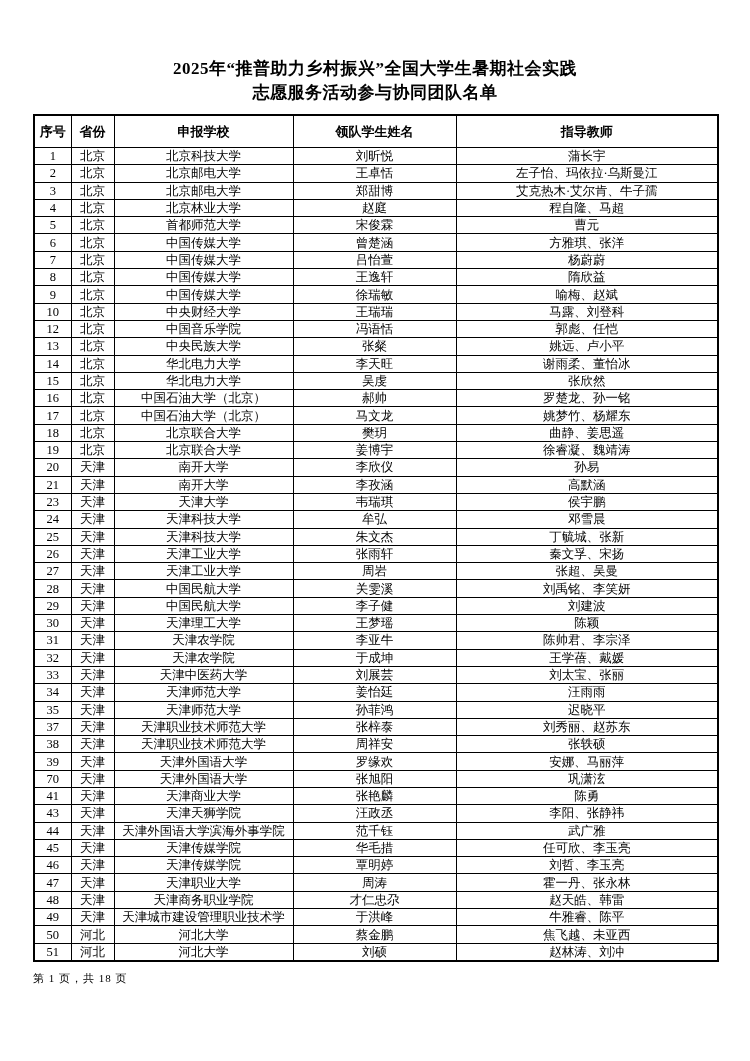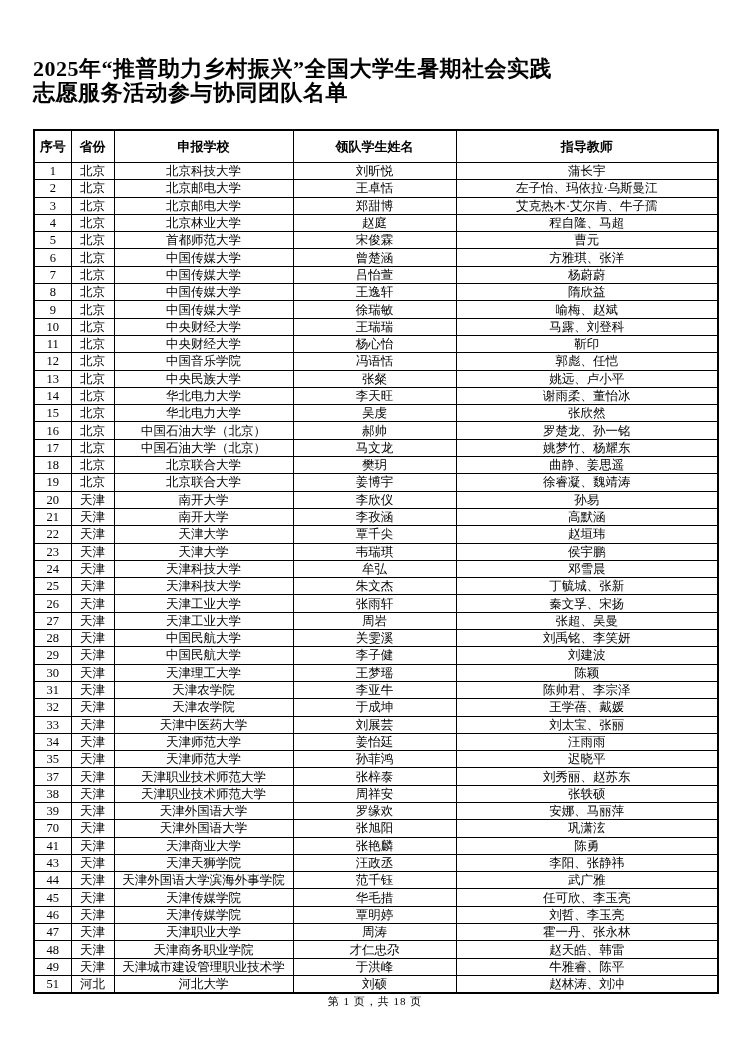--- a/index.html
+++ b/index.html
@@ -14,24 +14,25 @@
     color: #000000;
     overflow: hidden;
   }
   .page {
     width: 750px;
     height: 1061px;
     box-sizing: border-box;
     padding: 57px 33px 0 33px;
   }
   .doc-title {
+    text-align: center;
     font-weight: bold;
-    font-size: 22px;
+    font-size: 17px;
     line-height: 24px;
-    margin: 0 0 24px 0;
+    margin: 0 0 9px 0;
     letter-spacing: 0.5px;
   }
   table.roster {
     width: 684px;
     border-collapse: collapse;
     table-layout: fixed;
     border: 2px solid #000000;
   }
   table.roster th, table.roster td {
     border: 1px solid #000000;
@@ -50,22 +51,23 @@
     height: 16.3px;
     font-size: 12.5px;
     line-height: 16px;
   }
   col.c-no     { width: 37px; }
   col.c-prov   { width: 43px; }
   col.c-school { width: 179px; }
   col.c-leader { width: 163px; }
   col.c-adv    { width: 262px; }
   .page-footer {
-    text-align: center;
+    text-align: left;
     font-size: 11px;
+    margin-top: 9px;
     letter-spacing: 1px;
   }
 </style>
 </head>
 <body>
 
 <div class="page">
   <h1 class="doc-title">
     <span>2025年“推普助力乡村振兴”全国大学生暑期社会实践</span><br>
     <span>志愿服务活动参与协同团队名单</span>
@@ -153,27 +155,20 @@
           <td>喻梅、赵斌</td>
         </tr>
         <tr>
           <td>10</td>
           <td>北京</td>
           <td>中央财经大学</td>
           <td>王瑞瑞</td>
           <td>马露、刘登科</td>
         </tr>
         <tr>
-          <td>11</td>
-          <td>北京</td>
-          <td>中央财经大学</td>
-          <td>杨心怡</td>
-          <td>靳印</td>
-        </tr>
-        <tr>
           <td>12</td>
           <td>北京</td>
           <td>中国音乐学院</td>
           <td>冯语恬</td>
           <td>郭彪、任恺</td>
         </tr>
         <tr>
           <td>13</td>
           <td>北京</td>
           <td>中央民族大学</td>
@@ -230,27 +225,20 @@
           <td>孙易</td>
         </tr>
         <tr>
           <td>21</td>
           <td>天津</td>
           <td>南开大学</td>
           <td>李孜涵</td>
           <td>高默涵</td>
         </tr>
         <tr>
-          <td>22</td>
-          <td>天津</td>
-          <td>天津大学</td>
-          <td>覃千尖</td>
-          <td>赵垣玮</td>
-        </tr>
-        <tr>
           <td>23</td>
           <td>天津</td>
           <td>天津大学</td>
           <td>韦瑞琪</td>
           <td>侯宇鹏</td>
         </tr>
         <tr>
           <td>24</td>
           <td>天津</td>
           <td>天津科技大学</td>
@@ -410,20 +398,27 @@
           <td>天津商务职业学院</td>
           <td>才仁忠尕</td>
           <td>赵天皓、韩雷</td>
         </tr>
         <tr>
           <td>49</td>
           <td>天津</td>
           <td>天津城市建设管理职业技术学</td>
           <td>于洪峰</td>
           <td>牛雅睿、陈平</td>
+        </tr>
+        <tr>
+          <td>50</td>
+          <td>河北</td>
+          <td>河北大学</td>
+          <td>蔡金鹏</td>
+          <td>焦飞越、未亚西</td>
         </tr>
         <tr>
           <td>51</td>
           <td>河北</td>
           <td>河北大学</td>
           <td>刘硕</td>
           <td>赵林涛、刘冲</td>
         </tr>
       </tbody>
   </table>

